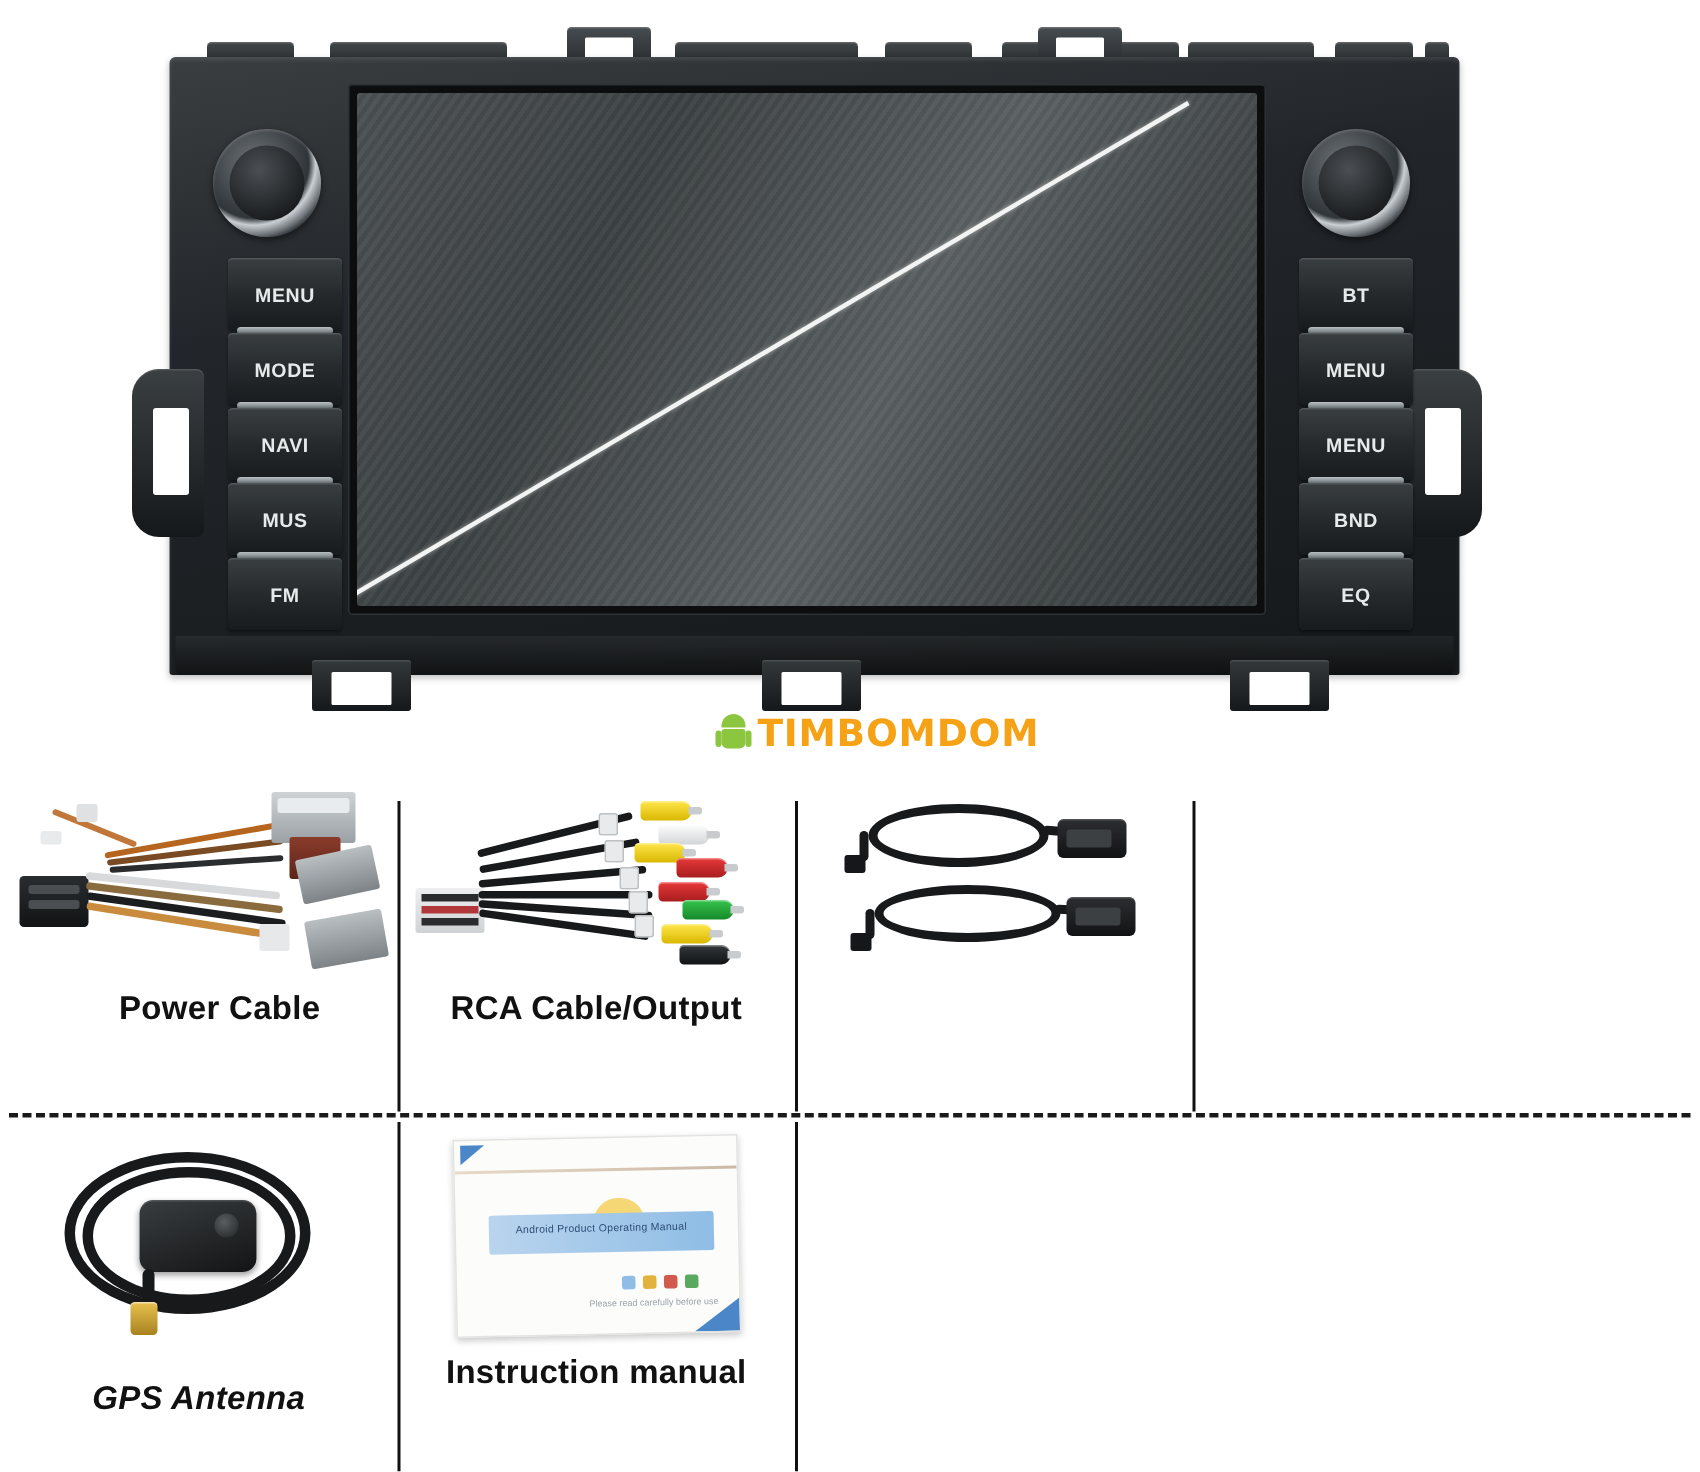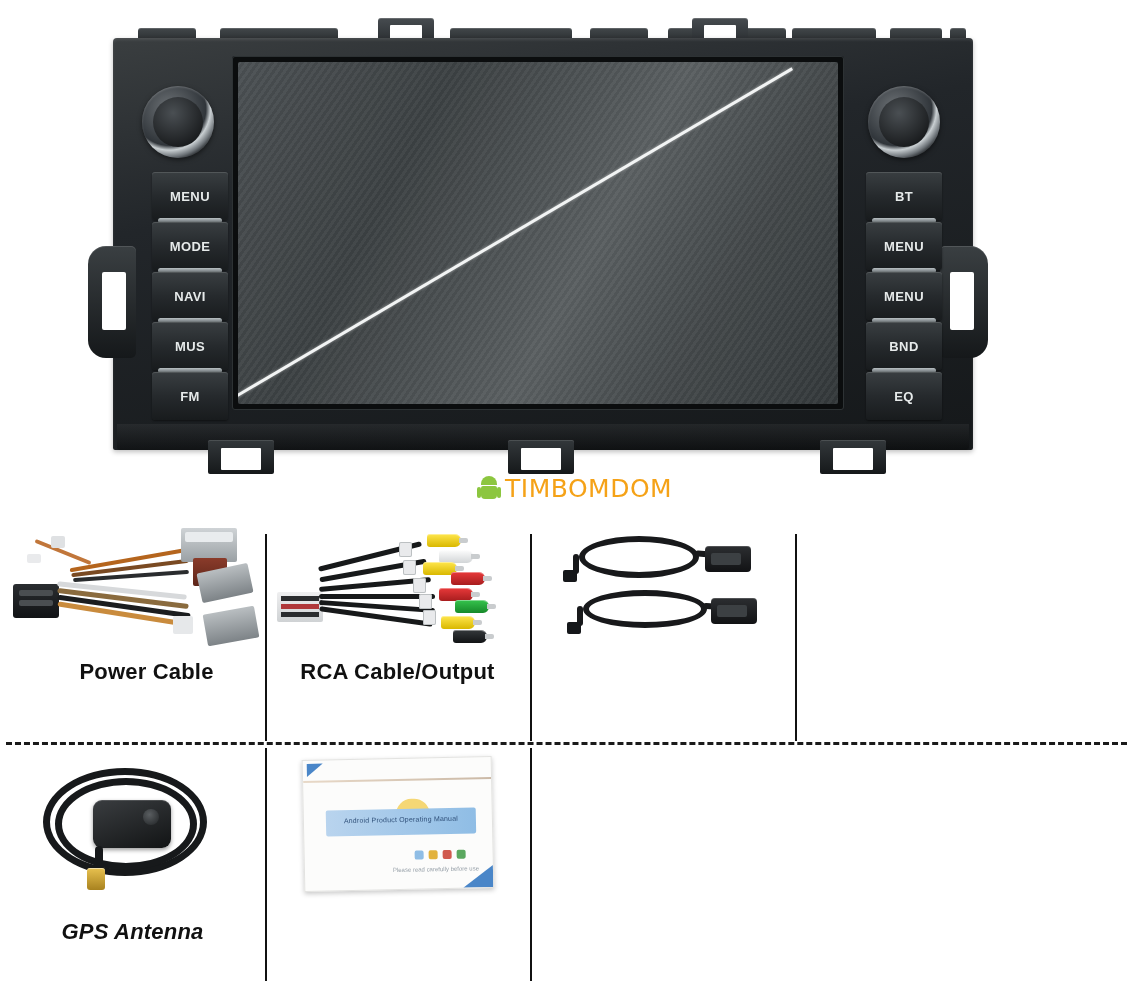--- a/index.html
+++ b/index.html
@@ -97,21 +97,21 @@
              background: linear-gradient(180deg,#3a3f42,#15181a); border-radius:18px 5px 5px 18px;
              box-shadow: inset 0 1px 0 rgba(255,255,255,.12); }
   .bracket i { position:absolute; width:24px; height:58px; background:#fff; border-radius:2px; display:block; }
   .bracket-l { left: 88px; top: 246px; }
   .bracket-l i { left: 14px; top: 26px; }
   .bracket-r { left: 940px; top: 246px; border-radius: 5px 18px 18px 5px; }
   .bracket-r i { left: 10px; top: 26px; }
 
   
   .watermark { position:absolute; left:478px; top:474px; display:flex; align-items:center; gap:5px; }
-  .wm-text { color:#f5a217; font-size:25px; font-weight:normal; letter-spacing:.5px;
+  .wm-text { color:#f5a217; font-size:25px; font-weight:bold; letter-spacing:.5px;
              font-family:"DejaVu Sans", sans-serif; }
   .wm-bot { width:22px; height:26px; position:relative; }
   .wm-bot .head { position:absolute; left:3px; top:0; width:16px; height:9px;
                   background:#8cc63f; border-radius:8px 8px 0 0; }
   .wm-bot .body { position:absolute; left:3px; top:10px; width:16px; height:13px;
                   background:#8cc63f; border-radius:2px 2px 4px 4px; }
   .wm-bot .arm { position:absolute; top:11px; width:4px; height:11px; background:#8cc63f; border-radius:2px; }
   .wm-bot .arm.l { left:-1px; } .wm-bot .arm.r { right:-1px; }
 
   
@@ -408,19 +408,20 @@
             <div class="icons">
               <span style="background:#8fbde5;"></span>
               <span style="background:#e2b23c;"></span>
               <span style="background:#d05a4e;"></span>
               <span style="background:#5ba85f;"></span>
             </div>
             <div class="foot">Please read carefully before use</div>
             <div class="tri-br"></div>
           </div>
         </div>
+        <div class="acc-label" style="margin-top:12px;">Instruction manual</div>
       </div>
 
       <div class="acc-cell" style="width:265px;"></div>
       <div class="acc-cell" style="width:338px;"></div>
     </div>
   </div>
 </div>
 
 </body></html>

